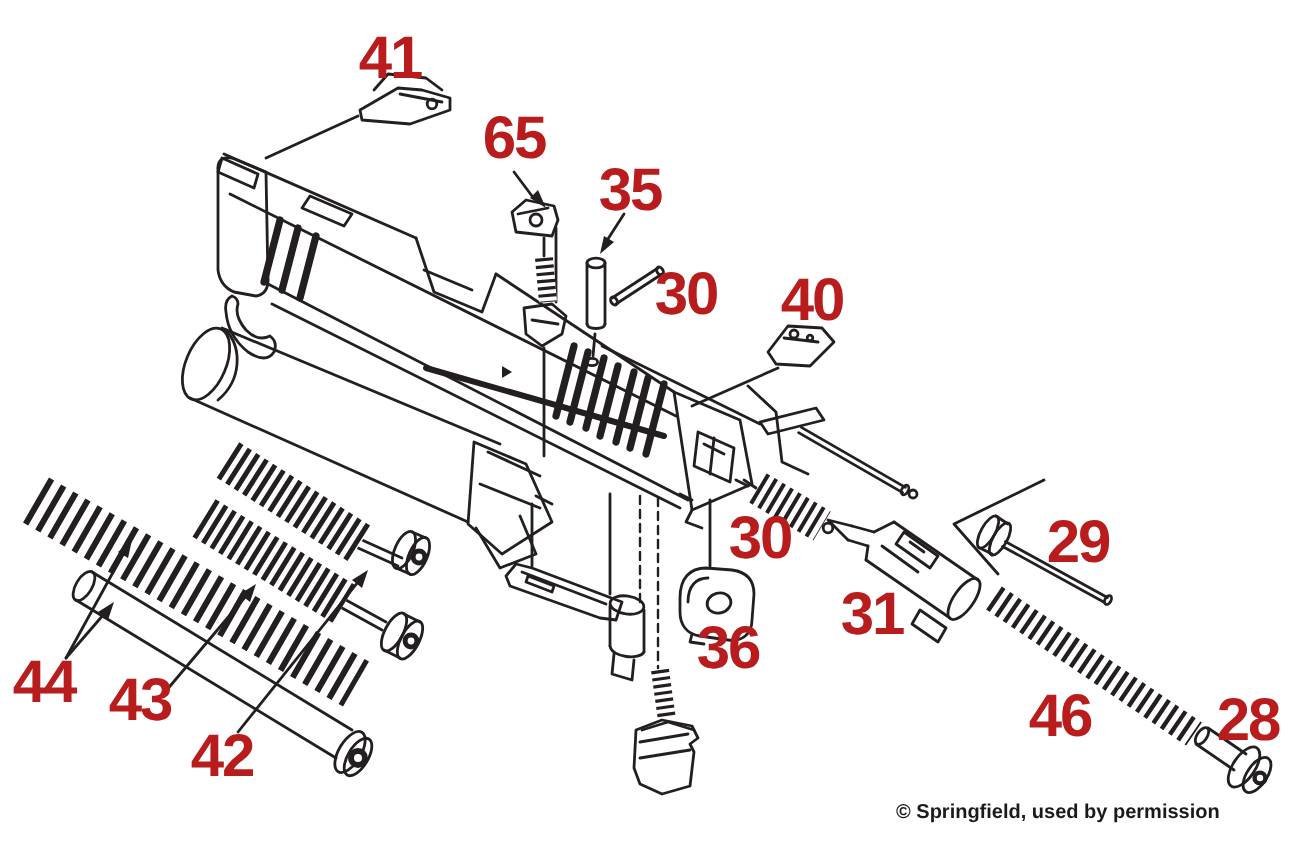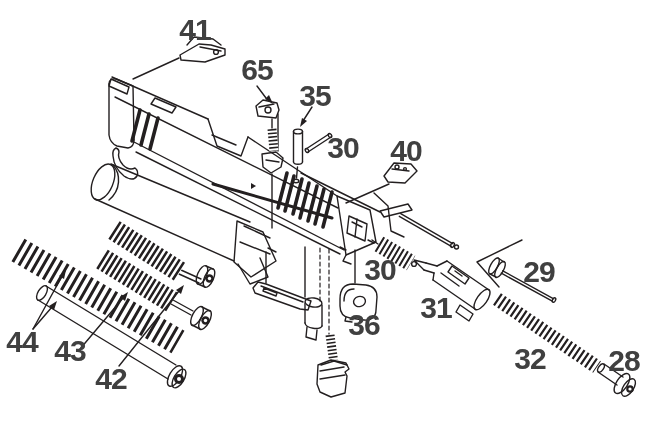--- a/index.html
+++ b/index.html
@@ -2,21 +2,21 @@
 <html><head>
 <meta charset="utf-8">
 <style>
   html,body{margin:0;padding:0;background:#fff;}
   #stage{position:relative;width:650px;height:428px;background:#ffffff;overflow:hidden;
          font-family:"Liberation Sans",sans-serif;}
   #lineart{position:absolute;left:0;top:0;}
   .plabel{position:absolute;transform:translate(-50%,-50%);
           font-family:"Liberation Sans",sans-serif;font-weight:bold;
           font-size:30px;line-height:30px;letter-spacing:-1px;
-          color:#404040;white-space:nowrap;user-select:none;}
+          color:#b91c1c;white-space:nowrap;user-select:none;}
   .credit{position:absolute;left:448px;top:401px;width:200px;
           font-family:"Liberation Sans",sans-serif;font-size:10px;font-weight:bold;
           color:#1a1a1a;letter-spacing:0;}
 </style>
 </head>
 <body>
 
 <div id="stage">
 
   <svg id="lineart" width="650" height="428" viewBox="0 0 650 428" fill="none" stroke="#231f20" stroke-width="1.4" stroke-linecap="round" stroke-linejoin="round">
@@ -269,19 +269,20 @@
 
   <div class="plabel" style="left:195px;top:30px">41</div>
   <div class="plabel" style="left:257px;top:70px">65</div>
   <div class="plabel" style="left:315px;top:96px">35</div>
   <div class="plabel" style="left:343px;top:148px">30</div>
   <div class="plabel" style="left:406px;top:151px">40</div>
   <div class="plabel" style="left:380px;top:270px">30</div>
   <div class="plabel" style="left:539px;top:272px">29</div>
   <div class="plabel" style="left:436px;top:308px">31</div>
   <div class="plabel" style="left:364px;top:325px">36</div>
-  <div class="plabel" style="left:530px;top:359px">32</div>
+  <div class="plabel" style="left:530px;top:359px">46</div>
   <div class="plabel" style="left:624px;top:361px">28</div>
   <div class="plabel" style="left:22px;top:342px">44</div>
   <div class="plabel" style="left:70px;top:351px">43</div>
   <div class="plabel" style="left:111px;top:379px">42</div>
 
+  <div class="credit">© Springfield, used by permission</div>
 </div>
 
 </body></html>

